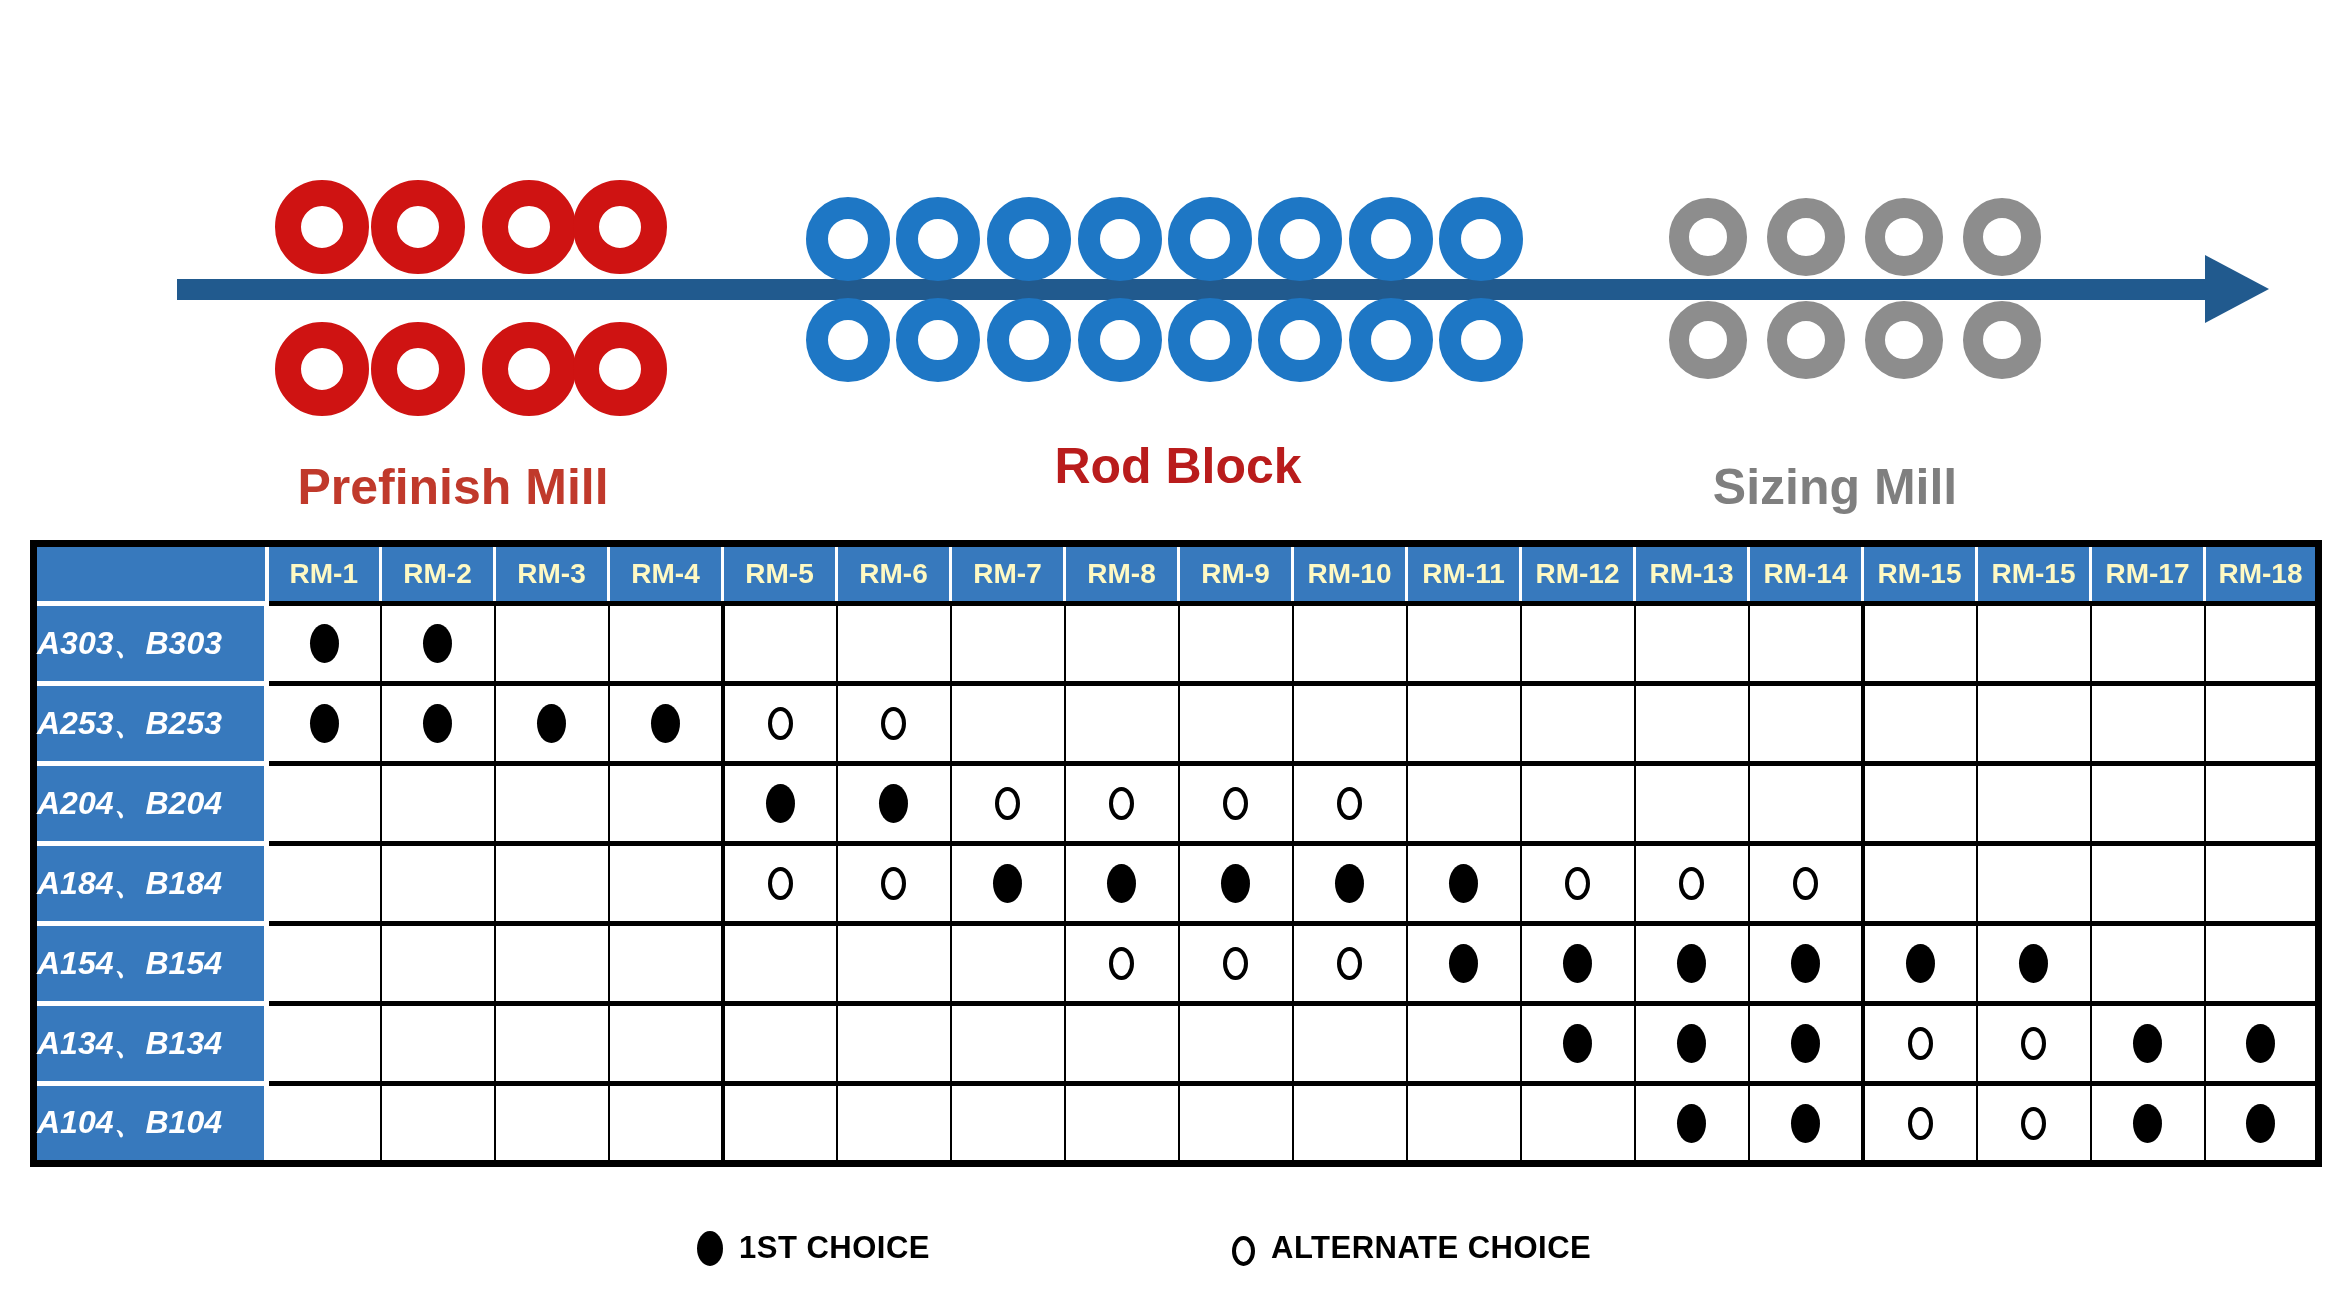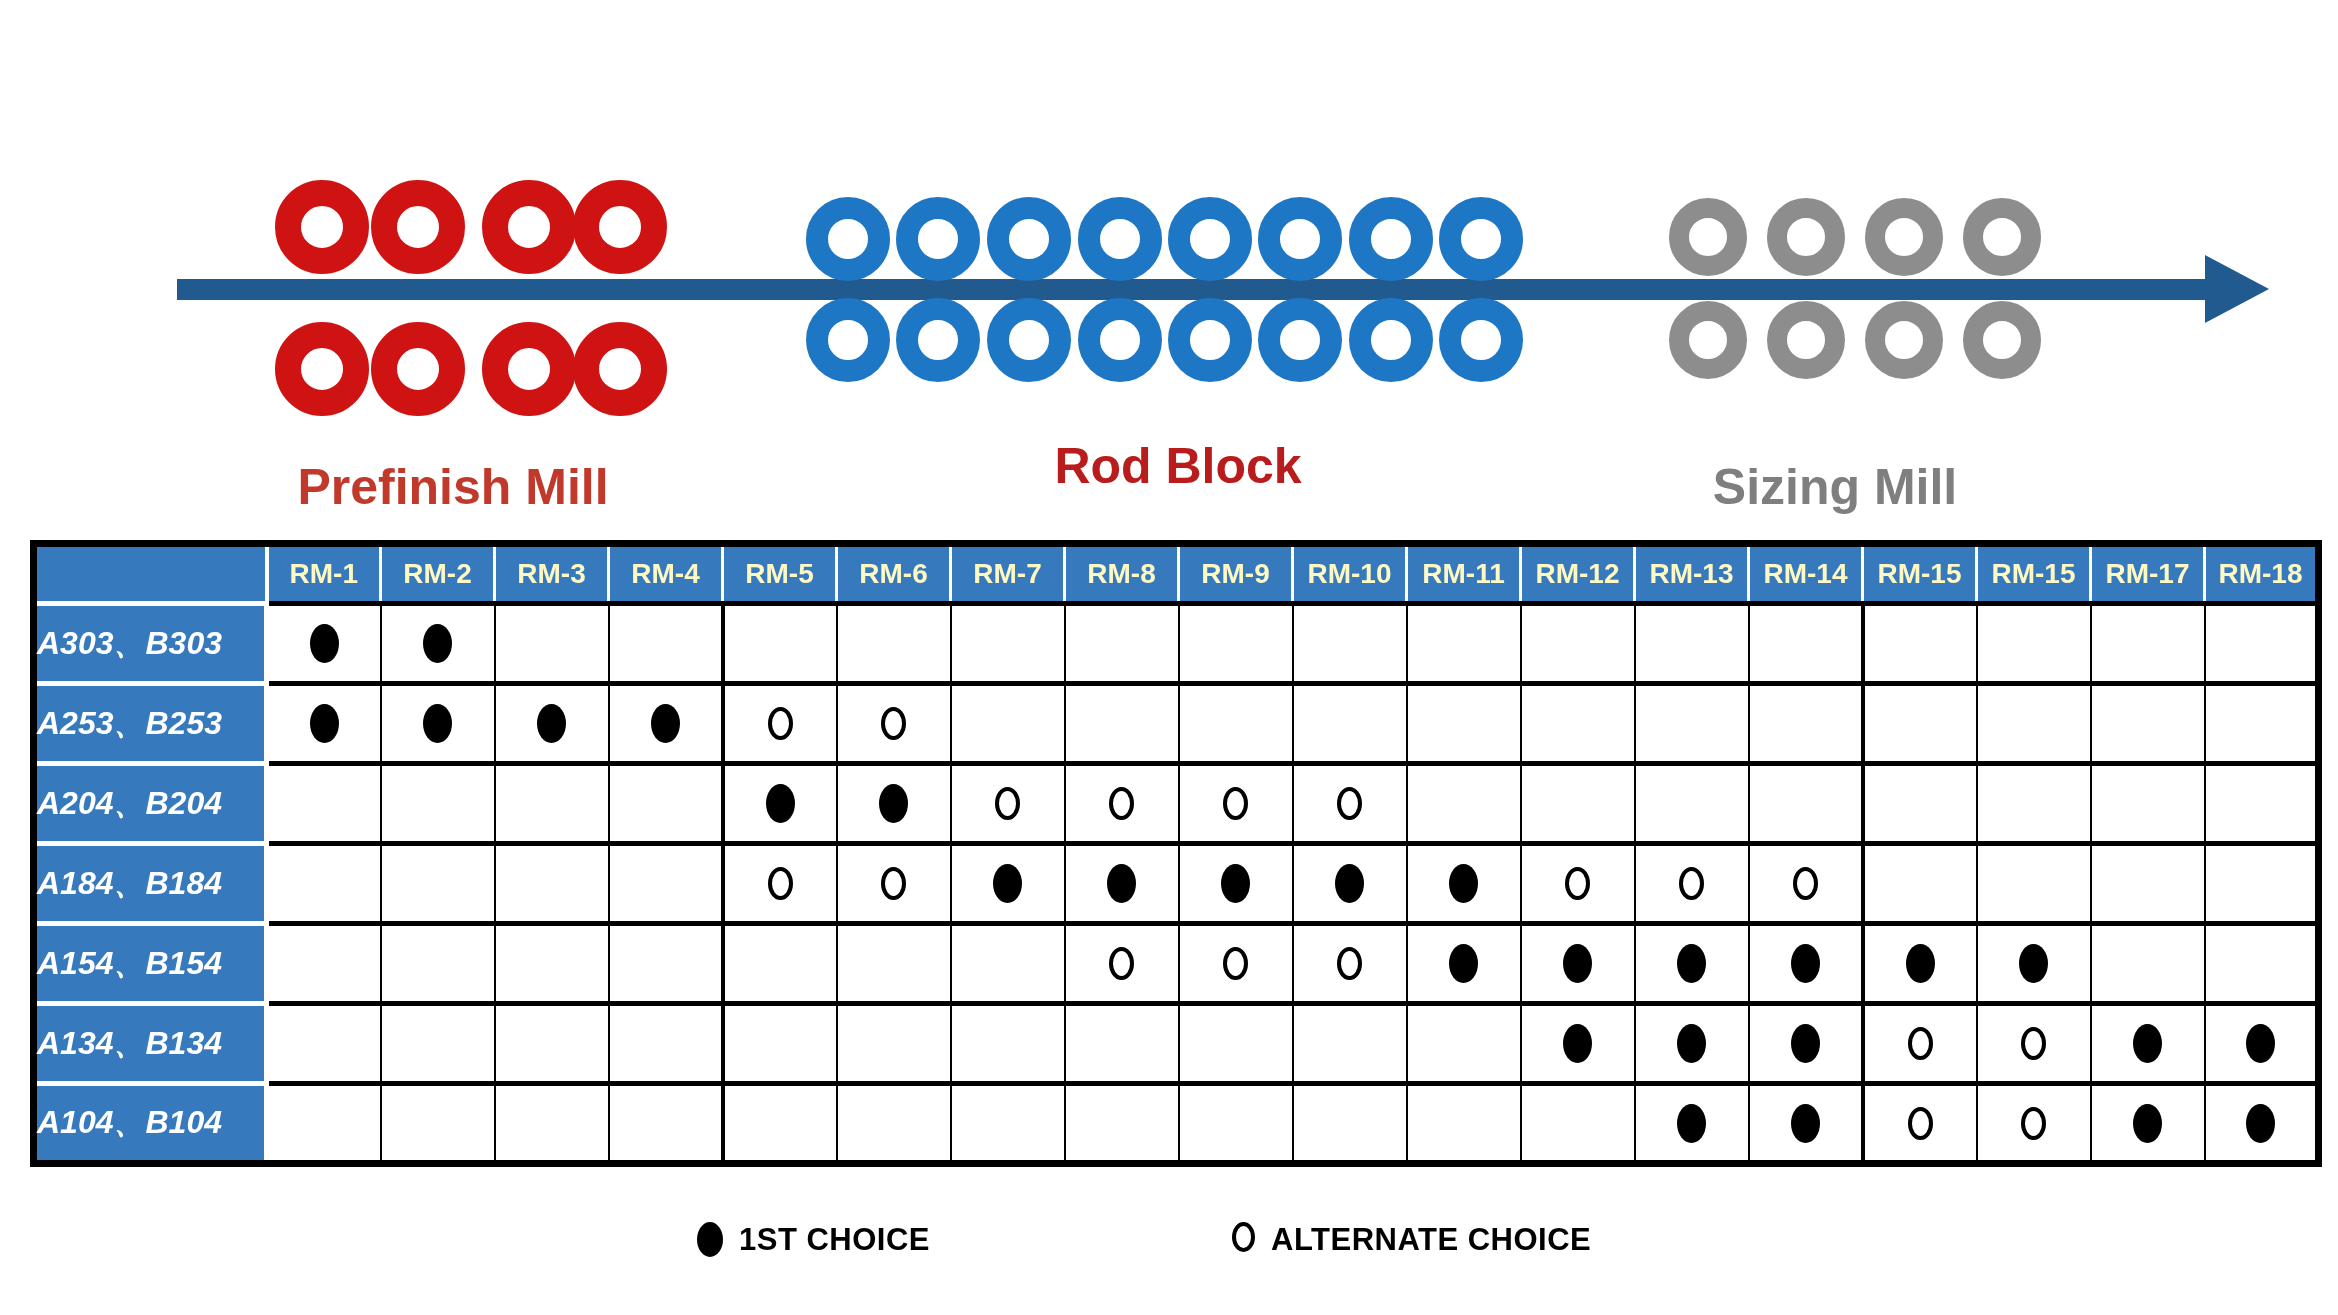--- a/index.html
+++ b/index.html
@@ -29,21 +29,21 @@
   td.cell{background:#fff;border:2px solid #000;border-top-width:5px;border-bottom-width:5px;
           text-align:center;vertical-align:middle;}
   td.cell.gb{border-left-width:4px;}
   tr.hrow1{height:58px;} tr.hrow2{height:60px;} tr.brow{height:80px;}
 
   .dot-f{display:inline-block;width:29px;height:39px;background:#000;border-radius:50%;vertical-align:middle;}
   .dot-a{display:inline-block;width:25px;height:33px;background:#fff;border:4px solid #000;
          border-radius:50%;box-sizing:border-box;vertical-align:middle;}
 
   
-  .legend-item{position:absolute;top:1222px;height:44px;display:flex;align-items:flex-start;gap:16px;}
+  .legend-item{position:absolute;top:1222px;height:44px;display:flex;align-items:flex-end;gap:16px;}
   .legend-text{font-size:31px;font-weight:bold;color:#000;white-space:nowrap;letter-spacing:0.5px;}
   .legend-dot-f{width:26px;height:35px;background:#000;border-radius:50%;}
   .legend-dot-a{width:23px;height:30px;background:#fff;border:4px solid #000;border-radius:50%;box-sizing:border-box;}
 </style>
 </head>
 <body>
 
 <div class="canvas">
 
   <div>

